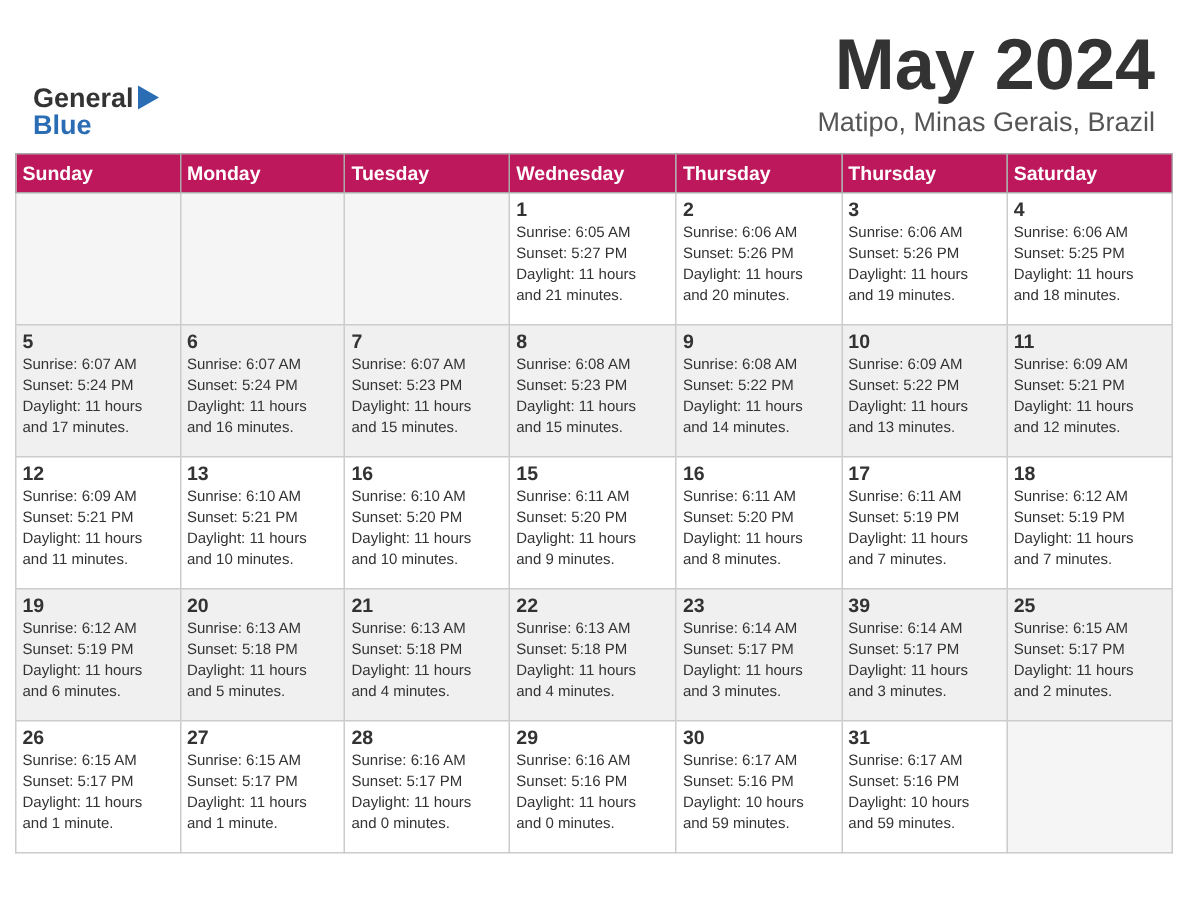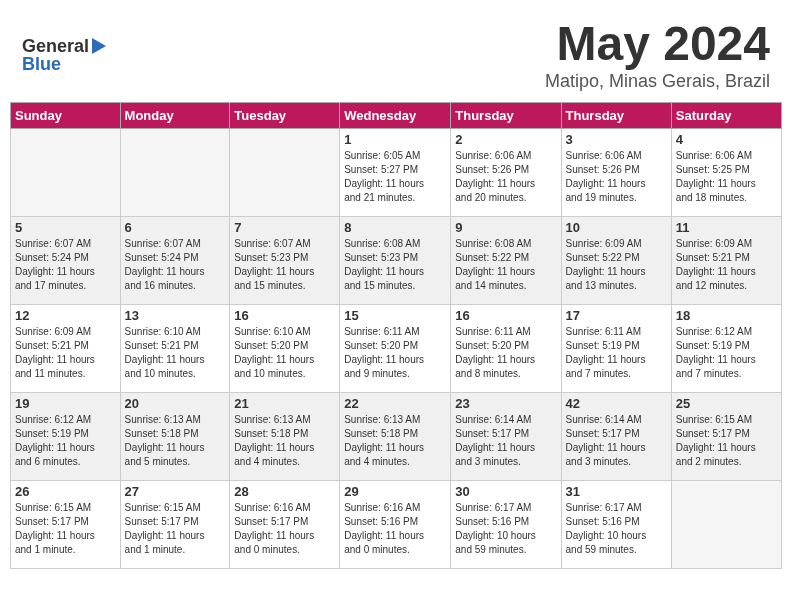--- a/index.html
+++ b/index.html
@@ -6,21 +6,21 @@
     body {
       font-family: Arial, Helvetica, sans-serif;
       background: #fff;
       width: 792px;
       min-height: 612px;
       padding: 10px;
     }
     .header {
       display: flex;
       justify-content: space-between;
-      align-items: center;
+      align-items: flex-end;
       padding: 8px 12px 4px 12px;
     }
     .logo {
       display: flex;
       flex-direction: column;
       align-items: flex-start;
     }
     .logo-general {
       font-size: 18px;
       font-weight: bold;
@@ -297,21 +297,21 @@
 and 4 minutes.</div>
         </td>
         <td>
           <div class="day-number">23</div>
           <div class="day-info" style="white-space: pre-line;">Sunrise: 6:14 AM
 Sunset: 5:17 PM
 Daylight: 11 hours
 and 3 minutes.</div>
         </td>
         <td>
-          <div class="day-number">42</div>
+          <div class="day-number">39</div>
           <div class="day-info" style="white-space: pre-line;">Sunrise: 6:14 AM
 Sunset: 5:17 PM
 Daylight: 11 hours
 and 3 minutes.</div>
         </td>
         <td>
           <div class="day-number">25</div>
           <div class="day-info" style="white-space: pre-line;">Sunrise: 6:15 AM
 Sunset: 5:17 PM
 Daylight: 11 hours

